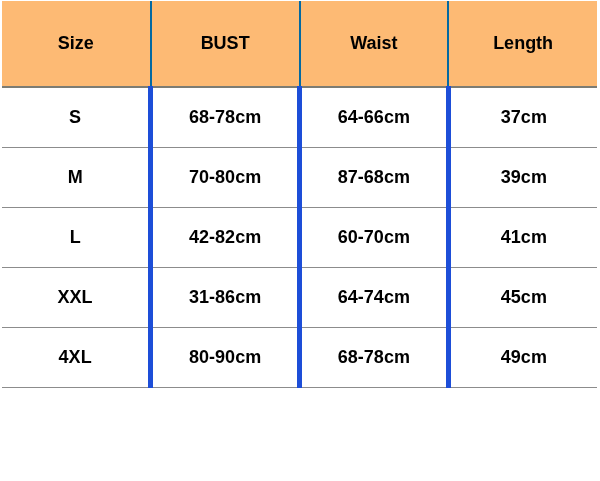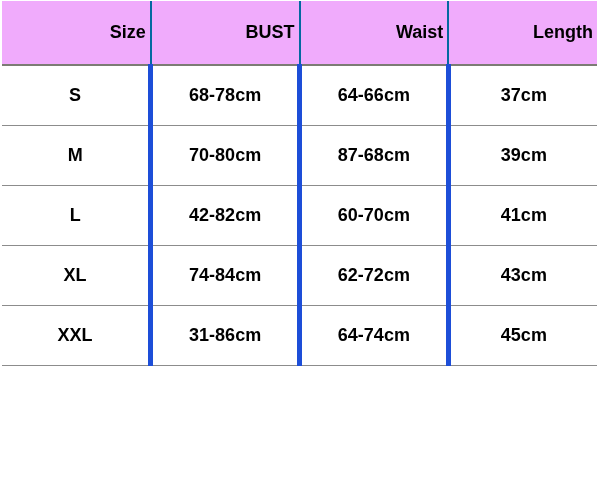--- a/index.html
+++ b/index.html
@@ -14,28 +14,28 @@
   .chart-wrap {
     width: 595px;
     margin: 1px 3px 0 2px;
   }
   table.size-chart {
     width: 100%;
     border-collapse: collapse;
     table-layout: fixed;
   }
   table.size-chart th {
-    background: #f0abfc;
+    background: #fdba74;
     height: 55px;
     font-size: 18px;
     font-weight: bold;
     color: #000000;
-    text-align: right;
+    text-align: center;
     vertical-align: middle;
-    padding: 4px;
+    padding: 15px;
     border-bottom: 2px solid #7c7c74;
   }
   table.size-chart th + th {
     border-left: 2px solid #0369a1;
   }
   table.size-chart td {
     background: #ffffff;
     height: 59px;
     font-size: 18px;
     font-weight: bold;
@@ -75,26 +75,26 @@
         <td>87-68cm</td>
         <td>39cm</td>
       </tr>
       <tr>
         <td>L</td>
         <td>42-82cm</td>
         <td>60-70cm</td>
         <td>41cm</td>
       </tr>
       <tr>
-        <td>XL</td>
-        <td>74-84cm</td>
-        <td>62-72cm</td>
-        <td>43cm</td>
-      </tr>
-      <tr>
         <td>XXL</td>
         <td>31-86cm</td>
         <td>64-74cm</td>
         <td>45cm</td>
+      </tr>
+      <tr>
+        <td>4XL</td>
+        <td>80-90cm</td>
+        <td>68-78cm</td>
+        <td>49cm</td>
       </tr>
     </tbody>
   </table>
 </div>
 
 </body></html>

